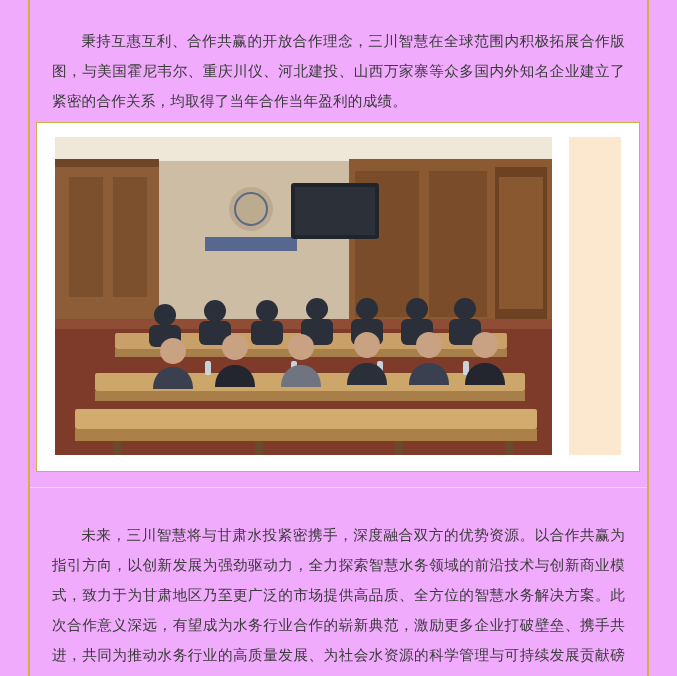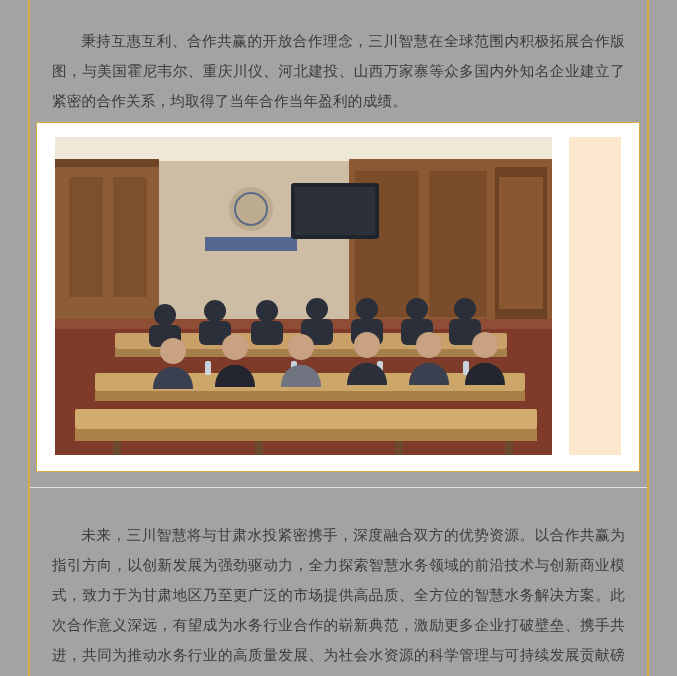--- a/index.html
+++ b/index.html
@@ -11,21 +11,21 @@
     height: 676px;
     background: #ffffff;
     font-family: "Liberation Sans", sans-serif;
     overflow: hidden;
   }
   .page {
     position: relative;
     width: 677px;
     height: 676px;
     box-sizing: border-box;
-    background: #a3a3a3;
+    background: #f0abfc;
   }
   
   .edge-rule {
     position: absolute;
     top: 0;
     width: 2px;
     height: 676px;
     background: #d8ad46;
   }
   .edge-rule.left  { left: 28px; }

